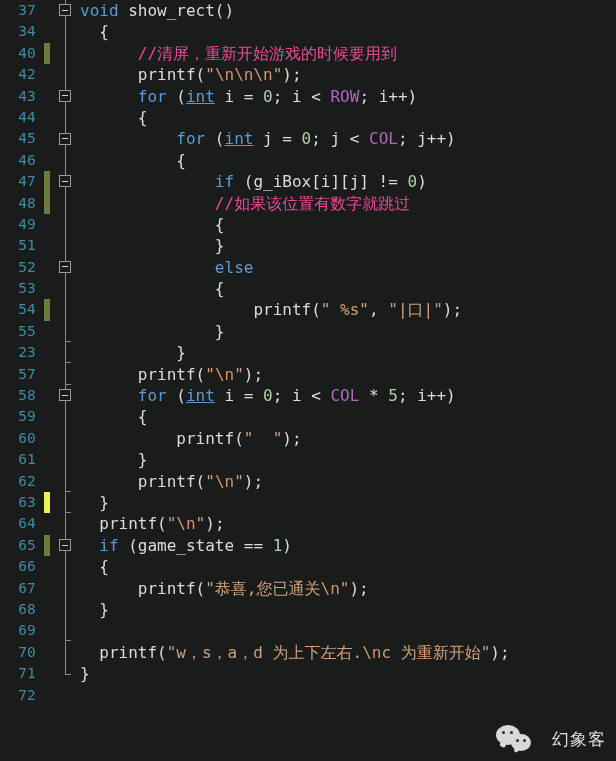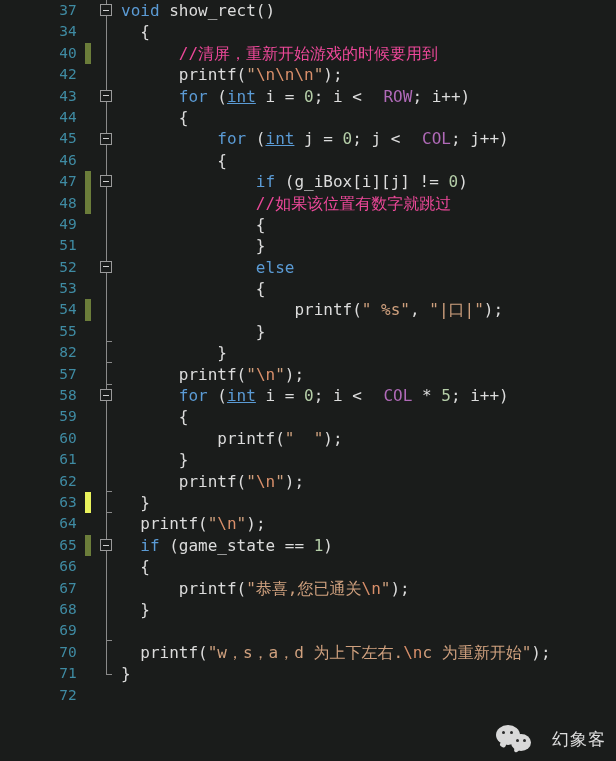--- a/index.html
+++ b/index.html
@@ -1,21 +1,21 @@
 <!DOCTYPE html>
 <html><head>
 <meta charset="utf-8">
 <style>
   html,body{margin:0;padding:0;background:#1e1e1e;}
   body{
     width:616px;height:761px;overflow:hidden;position:relative;
     font-family:"DejaVu Sans Mono","Liberation Mono",monospace;
     background:#1a1c1b;
   }
-  #editor{position:absolute;inset:0;background:#1a1c1b;padding-left:41px;}
+  #editor{position:absolute;inset:0;background:#1a1c1b;}
 
   .row{
     position:relative;height:21.4px;line-height:21.4px;white-space:pre;
     font-size:14.5px;
   }
   
   .gutter-num{
     position:absolute;left:0;top:0;width:36px;text-align:right;
     color:#3f8ba3;font-size:14.5px;letter-spacing:0.2px;
   }
@@ -46,21 +46,21 @@
     position:absolute;left:7.5px;width:6px;height:1px;background:#8a8a8a;
   }
 
   
   .code{
     position:absolute;left:80px;top:0;white-space:pre;
     color:#dcdcdc;font-size:16px;
   }
   .kw{color:#5b9bd5;}
   .type{color:#5b9bd5;text-decoration:underline;}
-  .macro{color:#b06ab8;margin-left:12px;}
+  .macro{color:#b06ab8;}
   .str{color:#cfa07e;}
   .esc{color:#d98f6a;}
   .fmt{color:#b9b0a6;}
   .cmt{color:#ec4899;}
   .num{color:#b5cea8;}
   .pl{color:#dcdcdc;}
 
   
   #watermark{
     position:absolute;right:10px;bottom:8px;display:flex;align-items:center;
@@ -97,21 +97,21 @@
     <div class="row"><div class="gutter-num">45</div><div class="fold-col"><div class="vline half-top"></div><div class="vline half-bot"></div><div class="fold-box"></div></div><div class="code"><span class="pl">          </span><span class="kw">for</span><span class="pl"> (</span><span class="type">int</span><span class="pl"> j = </span><span class="num">0</span><span class="pl">; j &lt; </span><span class="macro">COL</span><span class="pl">; j++)</span></div></div>
     <div class="row"><div class="gutter-num">46</div><div class="fold-col"><div class="vline"></div></div><div class="code"><span class="pl">          {</span></div></div>
     <div class="row"><div class="gutter-num">47</div><div class="chg saved"></div><div class="fold-col"><div class="vline half-top"></div><div class="vline half-bot"></div><div class="fold-box"></div></div><div class="code"><span class="pl">              </span><span class="kw">if</span><span class="pl"> (g_iBox[i][j] != </span><span class="num">0</span><span class="pl">)</span></div></div>
     <div class="row"><div class="gutter-num">48</div><div class="chg saved"></div><div class="fold-col"><div class="vline"></div></div><div class="code"><span class="cmt">              //如果该位置有数字就跳过</span></div></div>
     <div class="row"><div class="gutter-num">49</div><div class="fold-col"><div class="vline"></div></div><div class="code"><span class="pl">              {</span></div></div>
     <div class="row"><div class="gutter-num">51</div><div class="fold-col"><div class="vline"></div></div><div class="code"><span class="pl">              }</span></div></div>
     <div class="row"><div class="gutter-num">52</div><div class="fold-col"><div class="vline half-top"></div><div class="vline half-bot"></div><div class="fold-box"></div></div><div class="code"><span class="pl">              </span><span class="kw">else</span></div></div>
     <div class="row"><div class="gutter-num">53</div><div class="fold-col"><div class="vline"></div></div><div class="code"><span class="pl">              {</span></div></div>
     <div class="row"><div class="gutter-num">54</div><div class="chg saved"></div><div class="fold-col"><div class="vline"></div></div><div class="code"><span class="pl">                  printf(</span><span class="str">" %s"</span><span class="pl">, </span><span class="str">"|口|"</span><span class="pl">);</span></div></div>
     <div class="row"><div class="gutter-num">55</div><div class="fold-col"><div class="vline"></div><div class="tick" style="top: 20px;"></div></div><div class="code"><span class="pl">              }</span></div></div>
-    <div class="row"><div class="gutter-num">82</div><div class="fold-col"><div class="vline"></div><div class="tick" style="top: 20px;"></div></div><div class="code"><span class="pl">          }</span></div></div>
+    <div class="row"><div class="gutter-num">23</div><div class="fold-col"><div class="vline"></div><div class="tick" style="top: 20px;"></div></div><div class="code"><span class="pl">          }</span></div></div>
     <div class="row"><div class="gutter-num">57</div><div class="fold-col"><div class="vline"></div><div class="tick" style="top: 20px;"></div></div><div class="code"><span class="pl">      printf(</span><span class="str">"</span><span class="esc">\n</span><span class="str">"</span><span class="pl">);</span></div></div>
     <div class="row"><div class="gutter-num">58</div><div class="fold-col"><div class="vline half-top"></div><div class="vline half-bot"></div><div class="fold-box"></div></div><div class="code"><span class="pl">      </span><span class="kw">for</span><span class="pl"> (</span><span class="type">int</span><span class="pl"> i = </span><span class="num">0</span><span class="pl">; i &lt; </span><span class="macro">COL</span><span class="pl"> * </span><span class="num">5</span><span class="pl">; i++)</span></div></div>
     <div class="row"><div class="gutter-num">59</div><div class="fold-col"><div class="vline"></div></div><div class="code"><span class="pl">      {</span></div></div>
     <div class="row"><div class="gutter-num">60</div><div class="fold-col"><div class="vline"></div></div><div class="code"><span class="pl">          printf(</span><span class="str">"  "</span><span class="pl">);</span></div></div>
     <div class="row"><div class="gutter-num">61</div><div class="fold-col"><div class="vline"></div></div><div class="code"><span class="pl">      }</span></div></div>
     <div class="row"><div class="gutter-num">62</div><div class="fold-col"><div class="vline"></div><div class="tick" style="top: 20px;"></div></div><div class="code"><span class="pl">      printf(</span><span class="str">"</span><span class="esc">\n</span><span class="str">"</span><span class="pl">);</span></div></div>
     <div class="row"><div class="gutter-num">63</div><div class="chg unsaved"></div><div class="fold-col"><div class="vline"></div><div class="tick" style="top: 20px;"></div></div><div class="code"><span class="pl">  }</span></div></div>
     <div class="row"><div class="gutter-num">64</div><div class="fold-col"><div class="vline"></div></div><div class="code"><span class="pl">  printf(</span><span class="str">"</span><span class="esc">\n</span><span class="str">"</span><span class="pl">);</span></div></div>
     <div class="row"><div class="gutter-num">65</div><div class="chg saved"></div><div class="fold-col"><div class="vline half-top"></div><div class="vline half-bot"></div><div class="fold-box"></div></div><div class="code"><span class="pl">  </span><span class="kw">if</span><span class="pl"> (game_state == </span><span class="num">1</span><span class="pl">)</span></div></div>
     <div class="row"><div class="gutter-num">66</div><div class="fold-col"><div class="vline"></div></div><div class="code"><span class="pl">  {</span></div></div>

